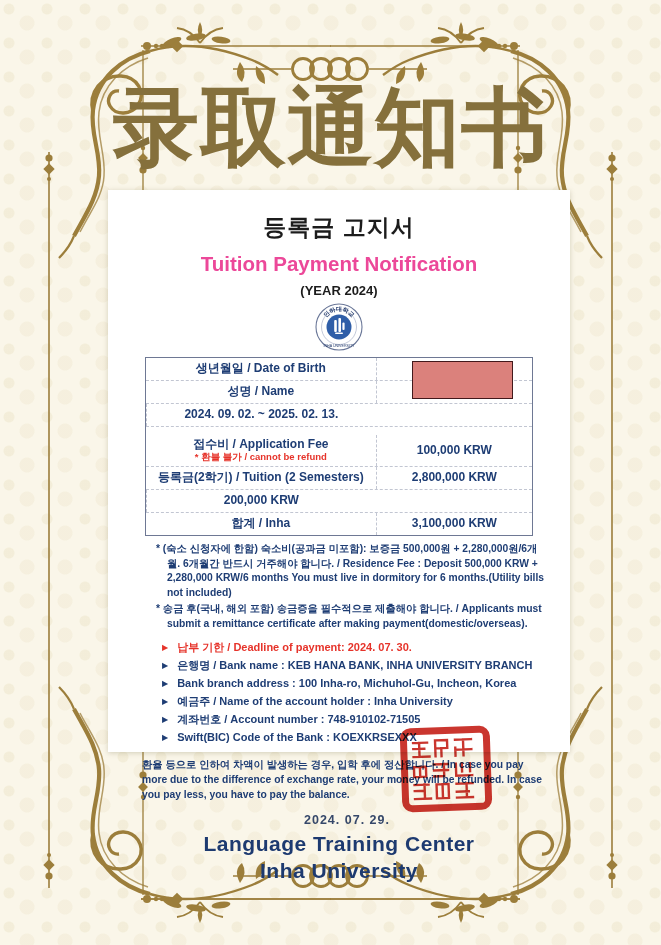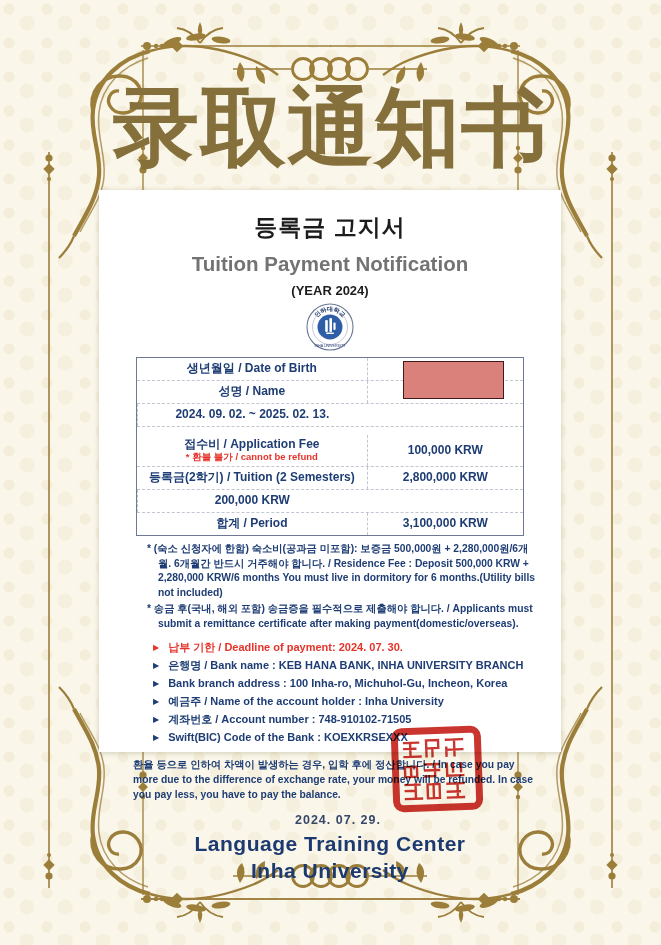--- a/index.html
+++ b/index.html
@@ -11,25 +11,25 @@
       radial-gradient(circle at 9px 9px, rgba(216,201,156,.20) 5px, transparent 6px),
       radial-gradient(circle at 27px 23px, rgba(216,201,156,.14) 7px, transparent 8px);
     background-size:38px 34px;
   }
   .frame{position:absolute;inset:0;pointer-events:none;}
   .main-title{
     position:absolute;top:64px;left:0;right:0;margin:17px;text-align:center;
     font-size:86px;line-height:1.08;font-weight:900;color:#85703c;letter-spacing:1px;
   }
   .card{
-    position:absolute;left:99px;top:190px;width:462px;height:562px;background:#ffffff;
+    position:absolute;left:108px;top:190px;width:462px;height:562px;background:#ffffff;
     box-shadow:0 1px 5px rgba(110,100,60,.28);padding-top:22px;box-sizing:border-box;
   }
   .doc-title-ko{margin:0;text-align:center;font-size:23px;font-weight:bold;color:#1c1c1c;letter-spacing:1px;}
-  .doc-title-en{margin-top:9px;text-align:center;font-size:20.5px;font-weight:bold;color:#737373;}
+  .doc-title-en{margin-top:9px;text-align:center;font-size:20.5px;font-weight:bold;color:#ec4899;}
   .doc-year{margin-top:7px;text-align:center;font-size:13px;font-weight:bold;color:#1c1c1c;}
   .logo-wrap{width:48px;height:48px;margin:5px auto 6px;}
   .fee-table{
     position:relative;width:388px;margin:0 auto;box-sizing:border-box;
     border:1.3px solid #6e7894;font-weight:bold;color:#1e3d74;
   }
   .t-row{display:grid;grid-template-columns:59.5% 40.5%;border-top:1px dashed #c2c6d2;}
   .t-row:first-child{border-top:none;}
   .t-label,.t-value{
     display:flex;flex-direction:column;align-items:center;justify-content:center;
@@ -175,21 +175,21 @@
         <div class="t-value">100,000 KRW</div>
       </div>
       <div class="t-row">
         <div class="t-label">등록금(2학기) / Tuition (2 Semesters)</div>
         <div class="t-value">2,800,000 KRW</div>
       </div>
       <div class="t-row">
         <div class="t-value">200,000 KRW</div>
       </div>
       <div class="t-row">
-        <div class="t-label">합계 / Period</div>
+        <div class="t-label">합계 / Inha</div>
         <div class="t-value">3,100,000 KRW</div>
       </div>
       <div class="redaction"></div>
     </div>
 
     <div class="footnotes">
       <p>* (숙소 신청자에 한함) 숙소비(공과금 미포함): 보증금 500,000원 + 2,280,000원/6개월. 6개월간 반드시 거주해야 합니다. / Residence Fee : Deposit 500,000 KRW + 2,280,000 KRW/6 months You must live in dormitory for 6 months.(Utility bills not included)</p>
       <p>* 송금 후(국내, 해외 포함) 송금증을 필수적으로 제출해야 합니다. / Applicants must submit a remittance certificate after making payment(domestic/overseas).</p>
     </div>
 

